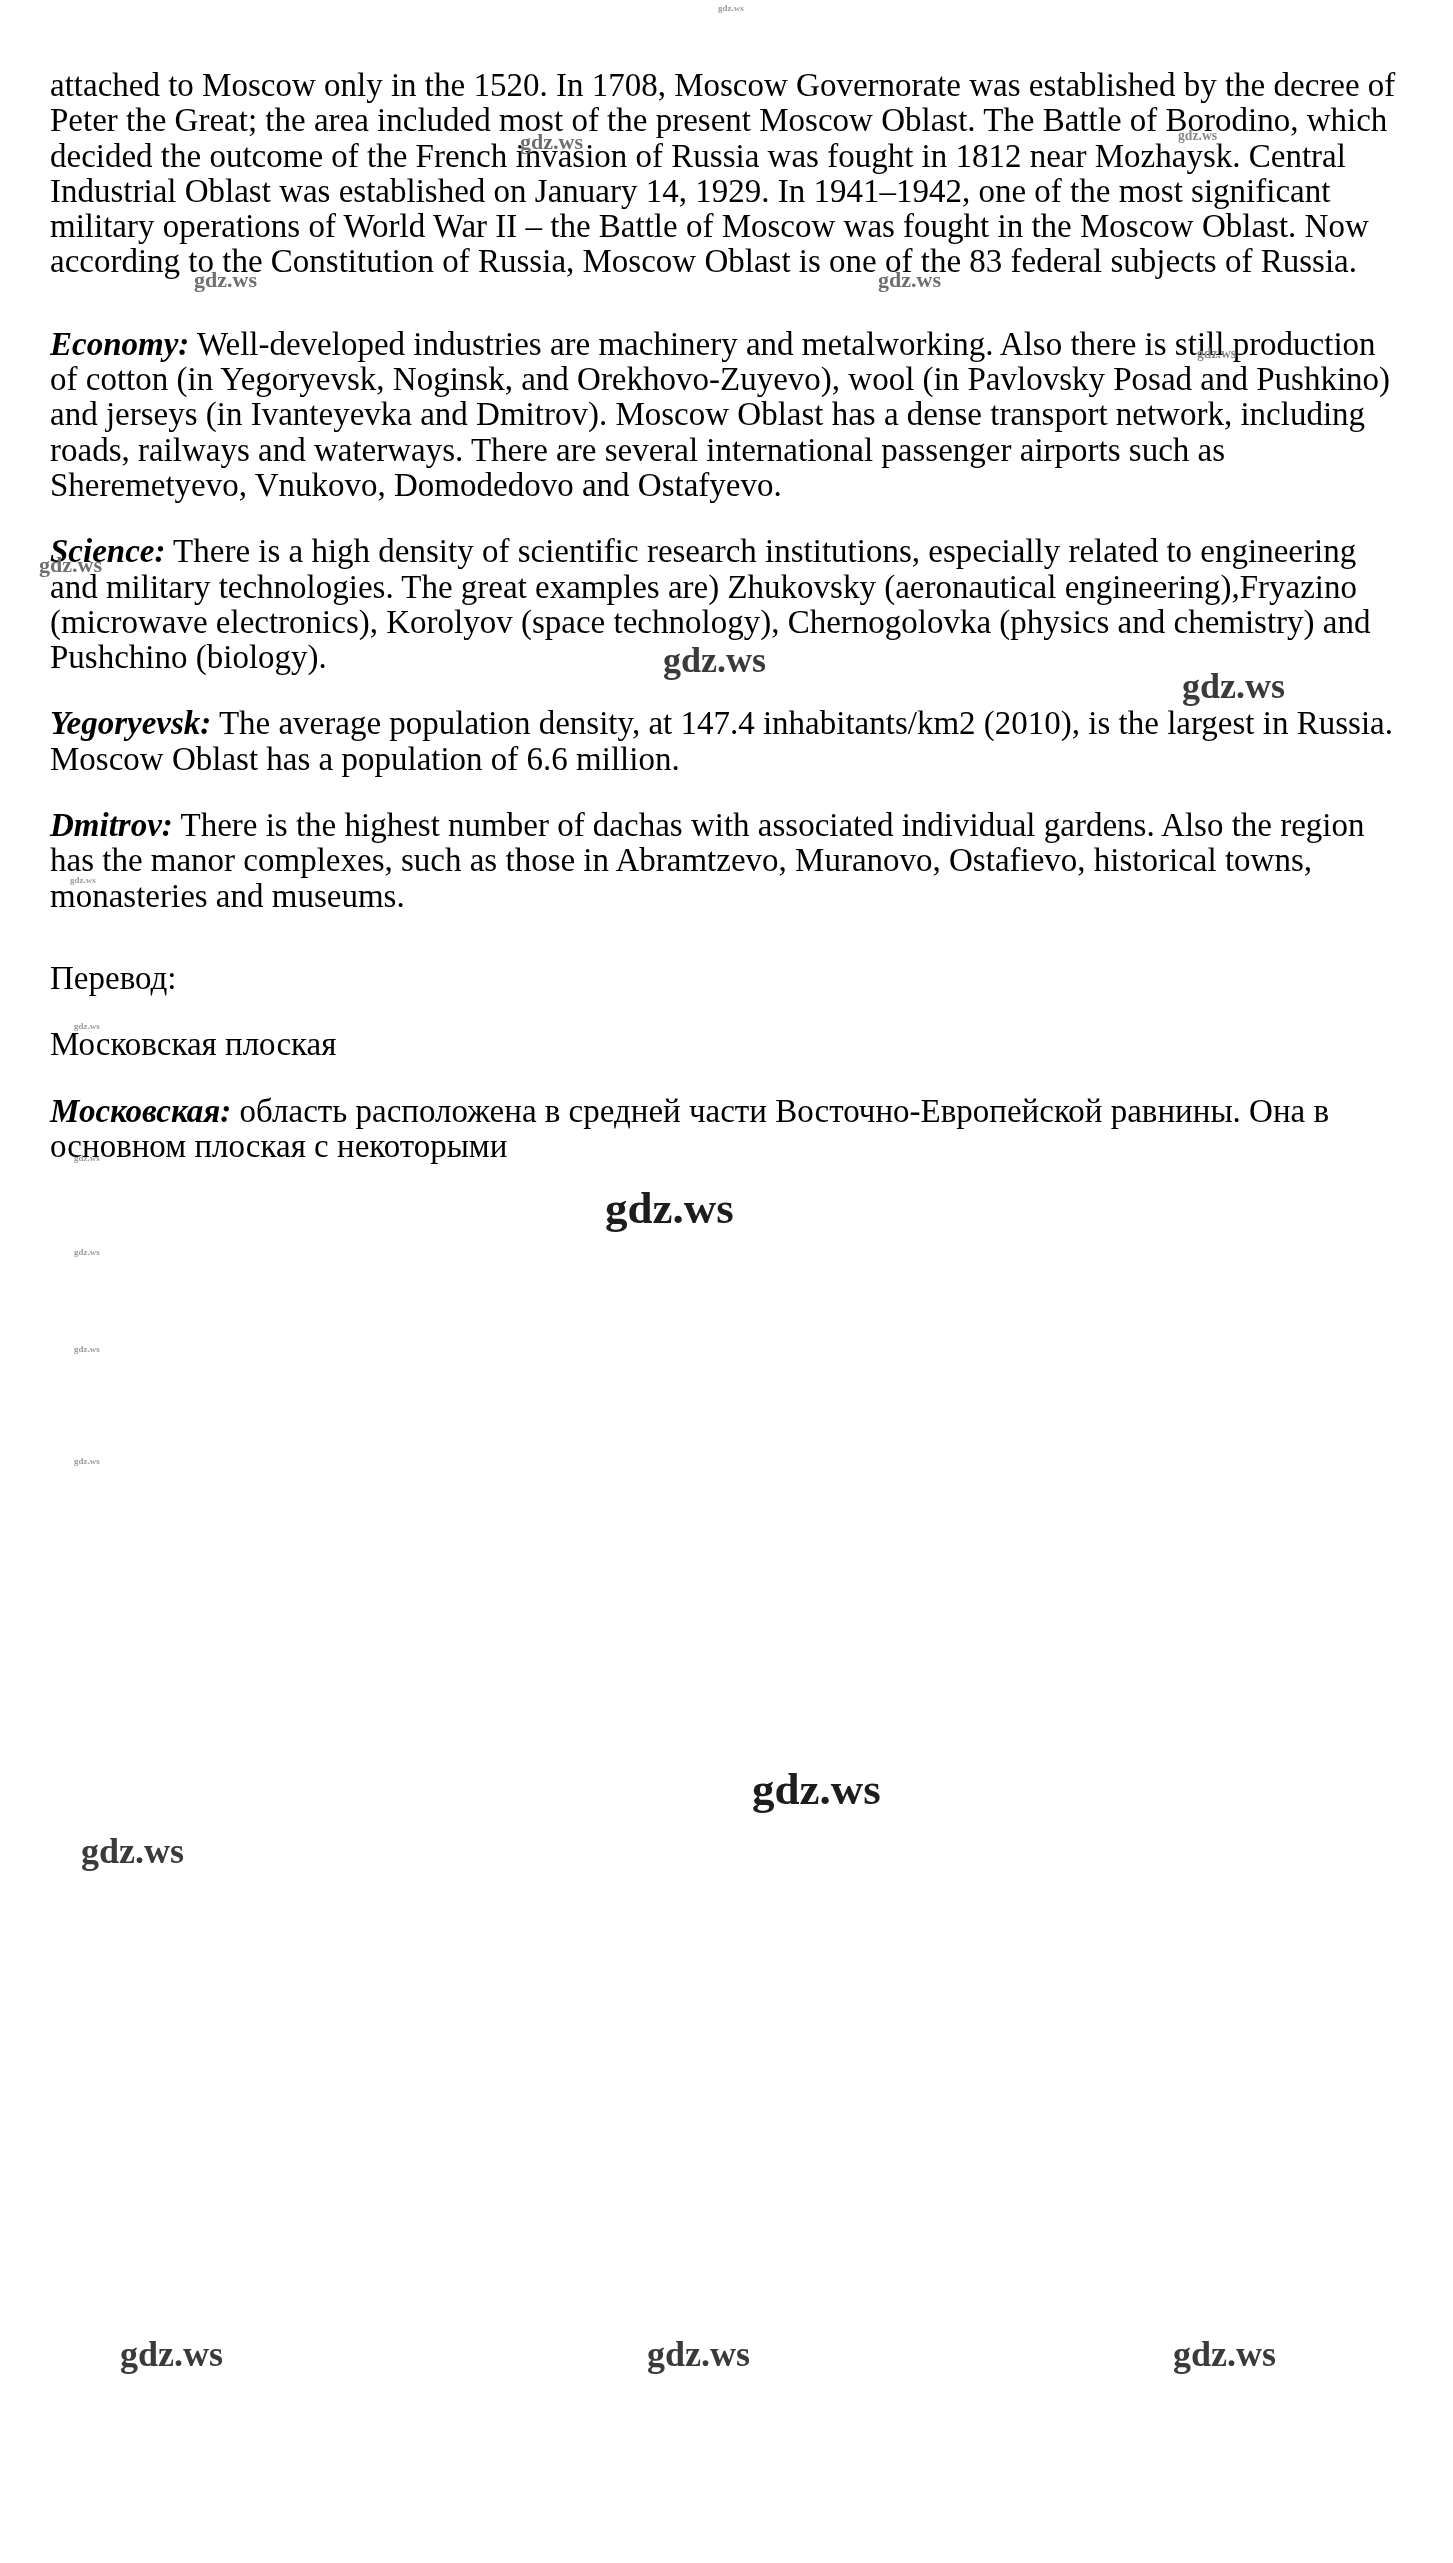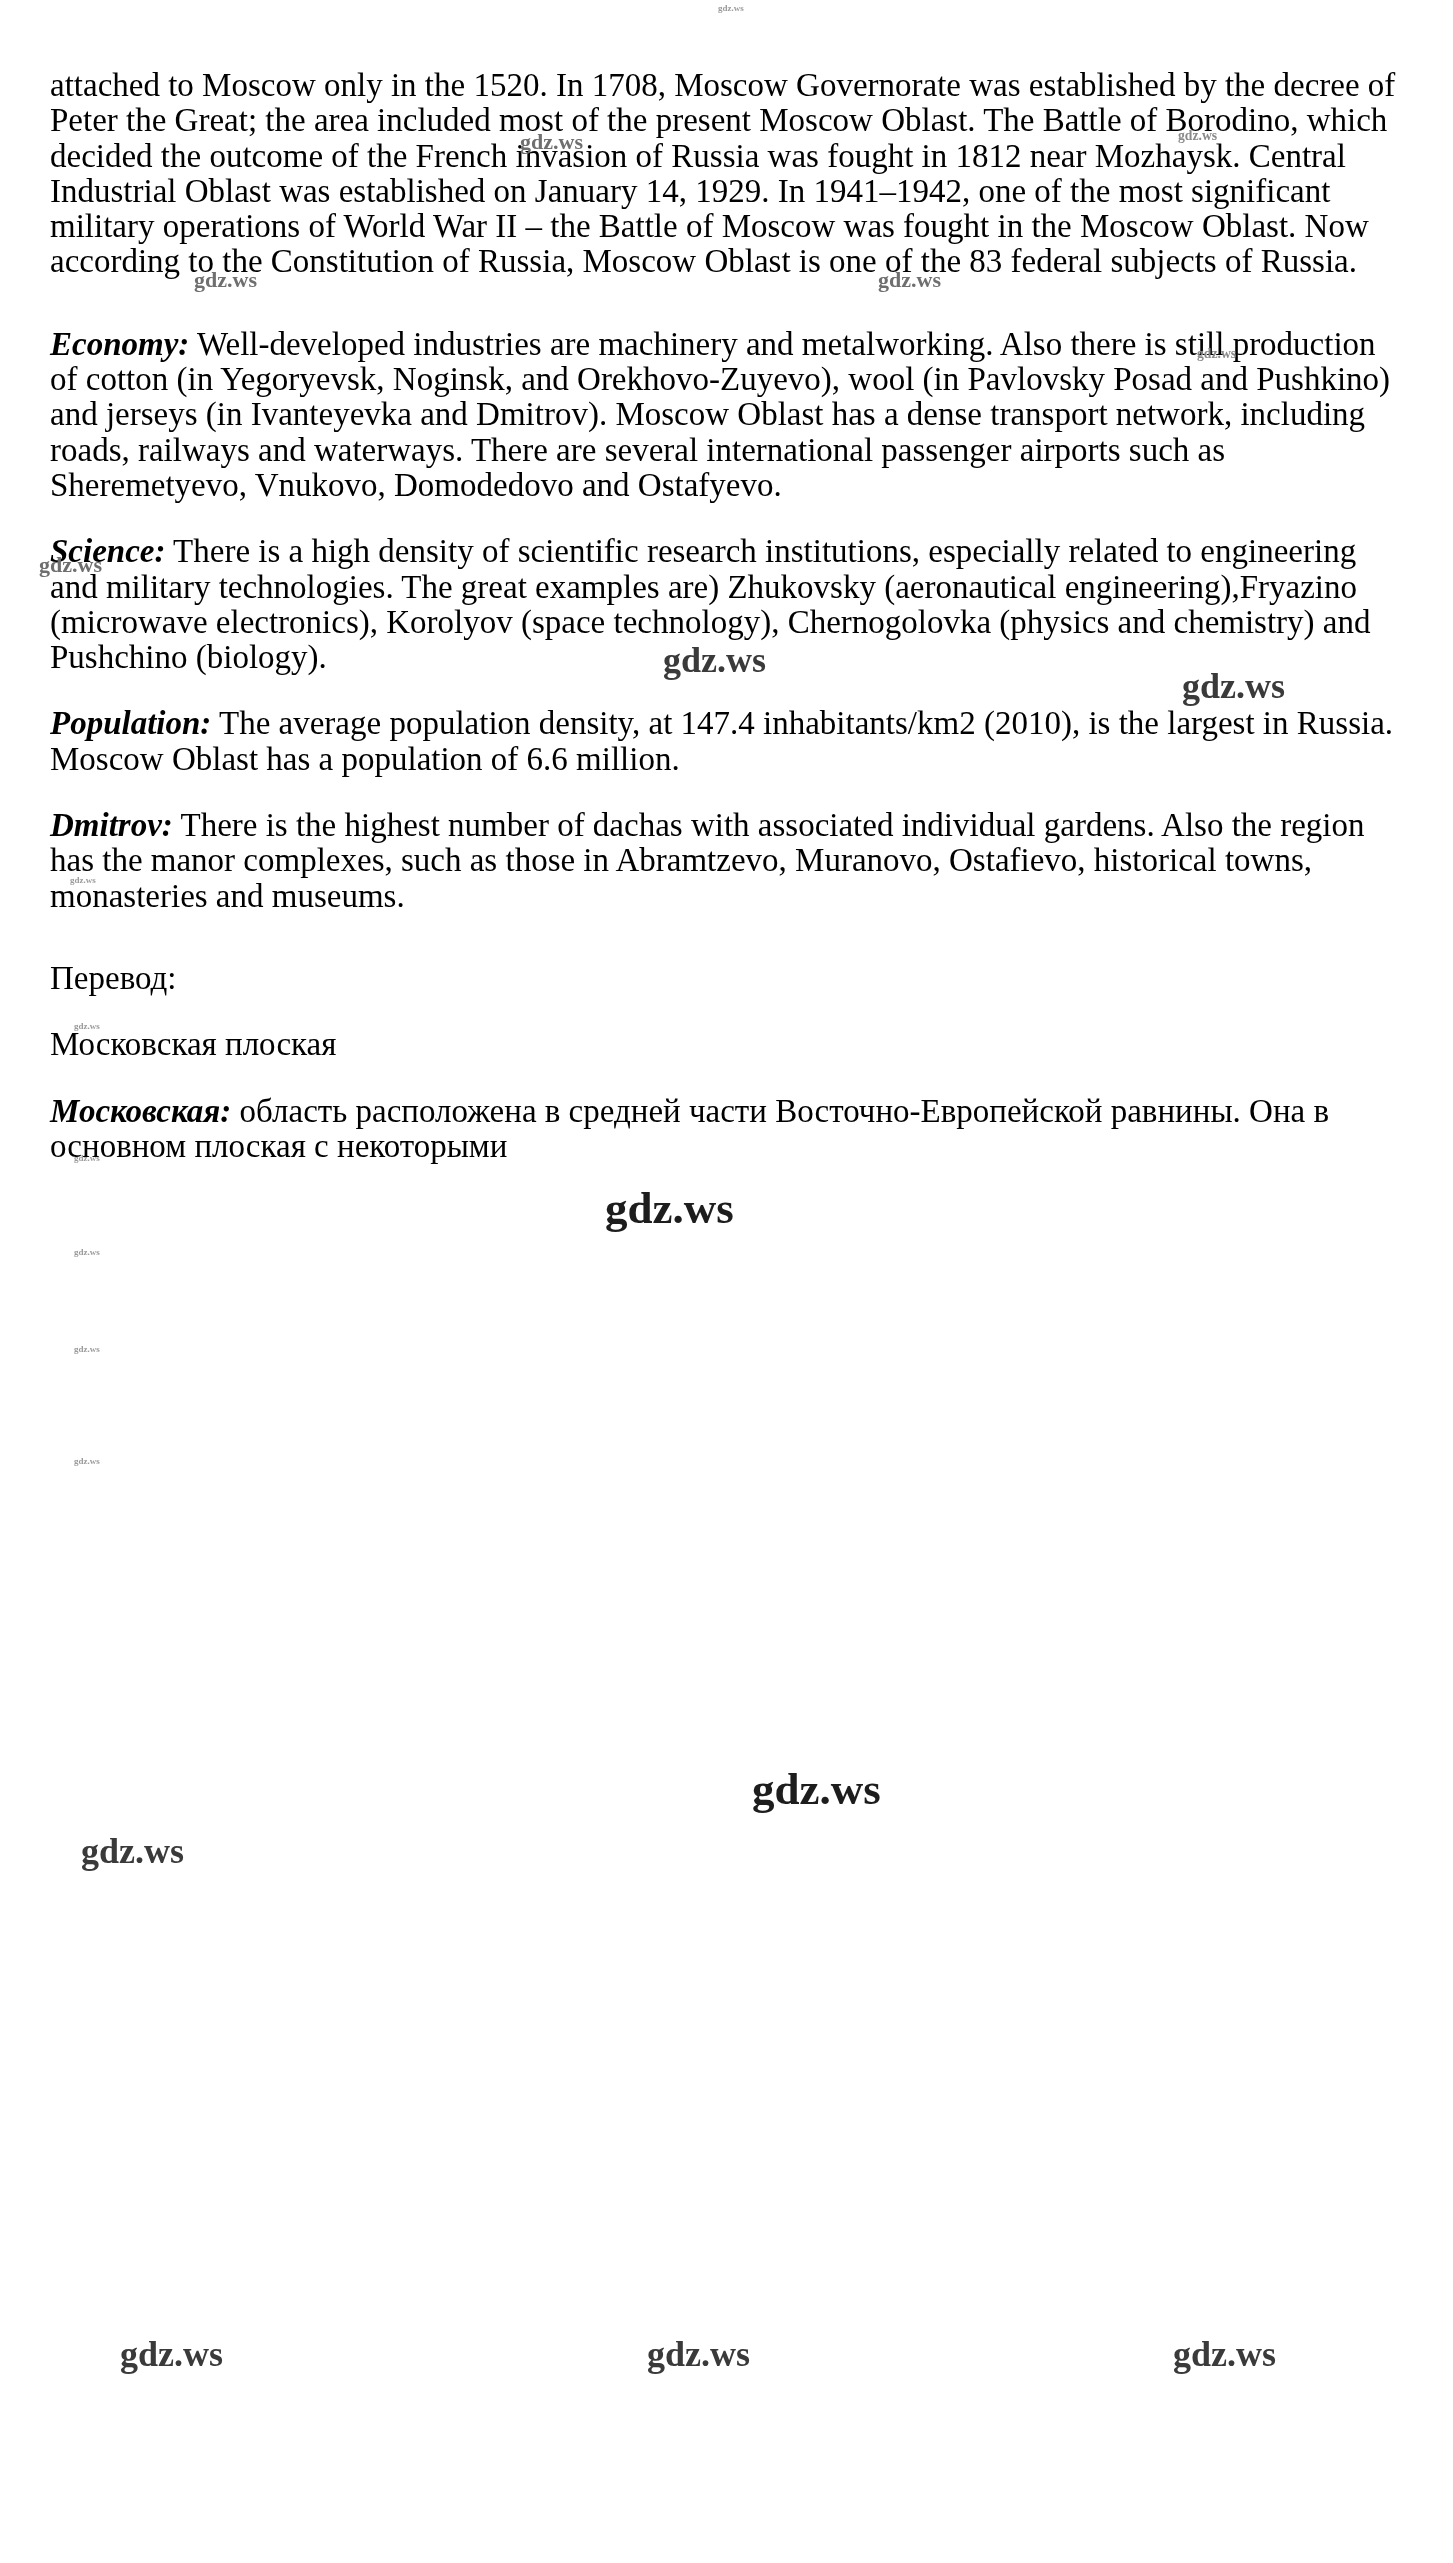--- a/index.html
+++ b/index.html
@@ -94,21 +94,21 @@
     <div class="gap-lg"></div>
 
     <p class="para"><b class="lead">Economy:</b><span> Well-developed industries are machinery and metalworking. Also there is still production of cotton (in Yegoryevsk, Noginsk, and Orekhovo-Zuyevo), wool (in Pavlovsky Posad and Pushkino) and jerseys (in Ivanteyevka and Dmitrov). Moscow Oblast has a dense transport network, including roads, railways and waterways. There are several international passenger airports such as Sheremetyevo, Vnukovo, Domodedovo and Ostafyevo.</span></p>
 
     <div class="gap-md"></div>
 
     <p class="para"><b class="lead">Science:</b><span> There is a high density of scientific research institutions, especially related to engineering and military technologies. The great examples are) Zhukovsky (aeronautical engineering),Fryazino (microwave electronics), Korolyov (space technology), Chernogolovka (physics and chemistry) and Pushchino (biology).</span></p>
 
     <div class="gap-md"></div>
 
-    <p class="para"><b class="lead">Population:</b><span> The average population density, at 147.4 inhabitants/km2 (2010), is the largest in Russia. Moscow Oblast has a population of 6.6 million.</span></p>
+    <p class="para"><b class="lead">Yegoryevsk:</b><span> The average population density, at 147.4 inhabitants/km2 (2010), is the largest in Russia. Moscow Oblast has a population of 6.6 million.</span></p>
 
     <div class="gap-md"></div>
 
     <p class="para"><b class="lead">Dmitrov:</b><span> There is the highest number of dachas with associated individual gardens. Also the region has the manor complexes, such as those in Abramtzevo, Muranovo, Ostafievo, historical towns, monasteries and museums.</span></p>
 
     <div class="gap-lg"></div>
 
     <p class="para"><span>Перевод:</span></p>
 
     <div class="gap-md"></div>

